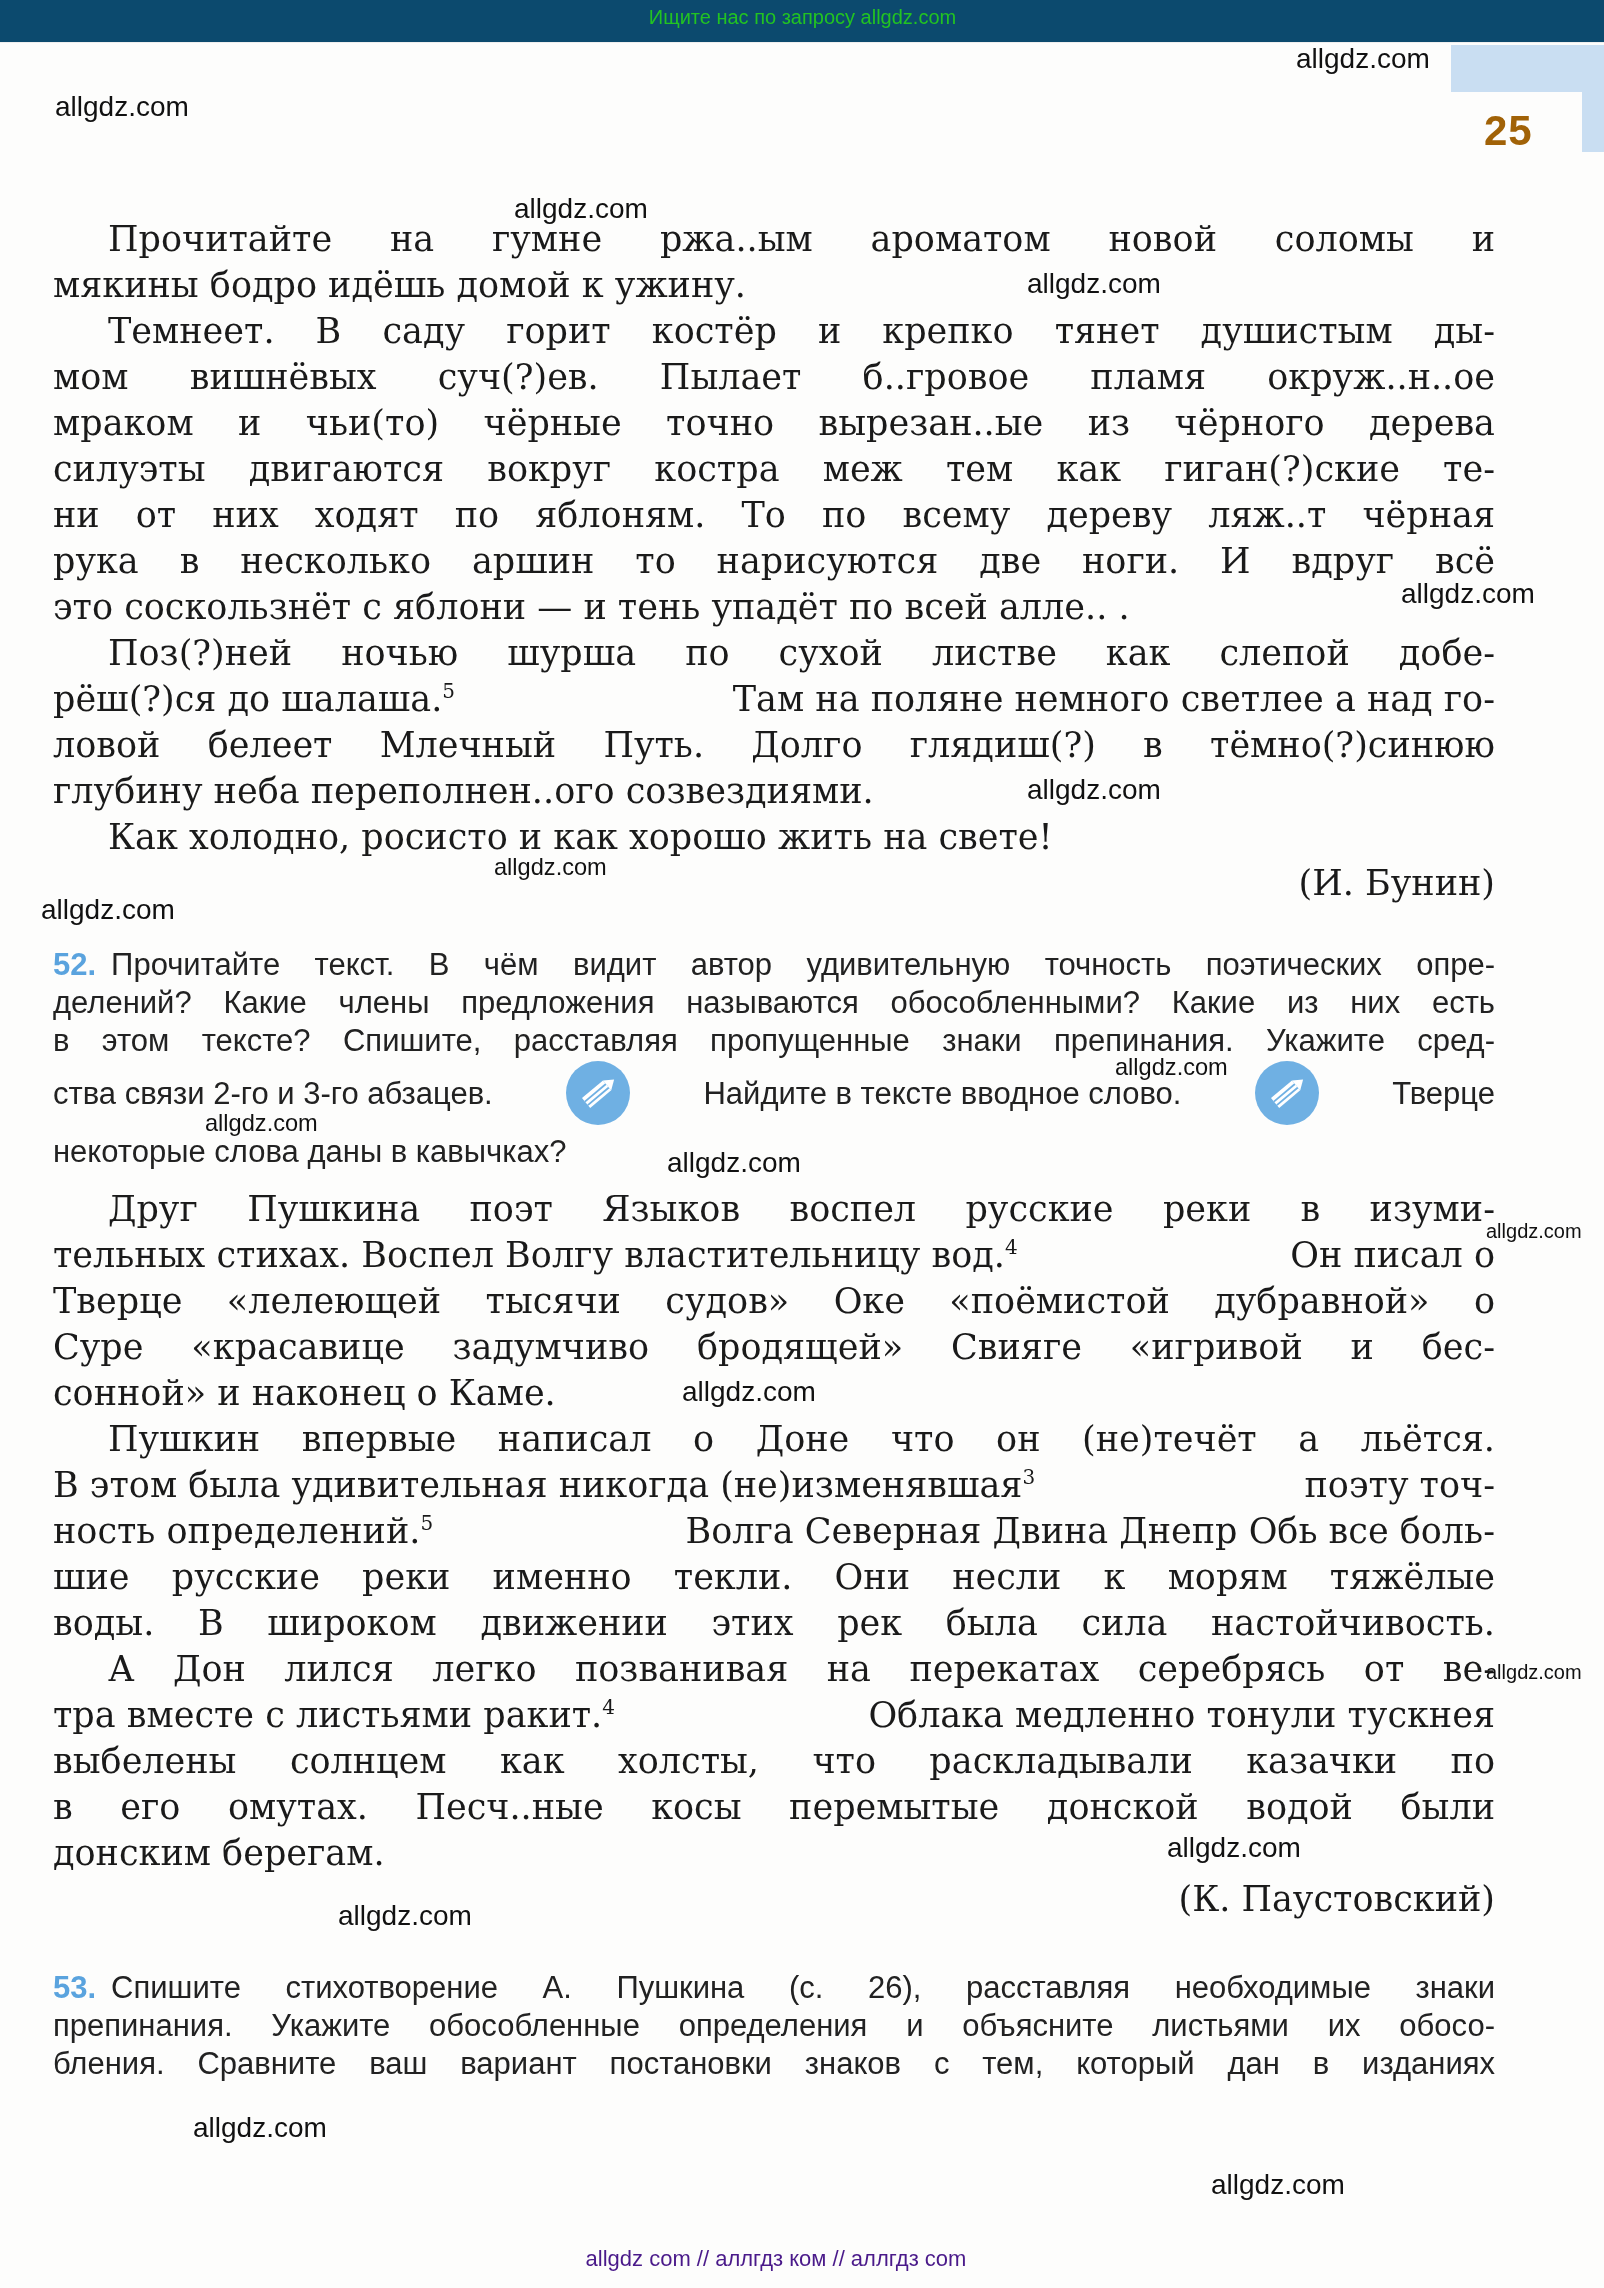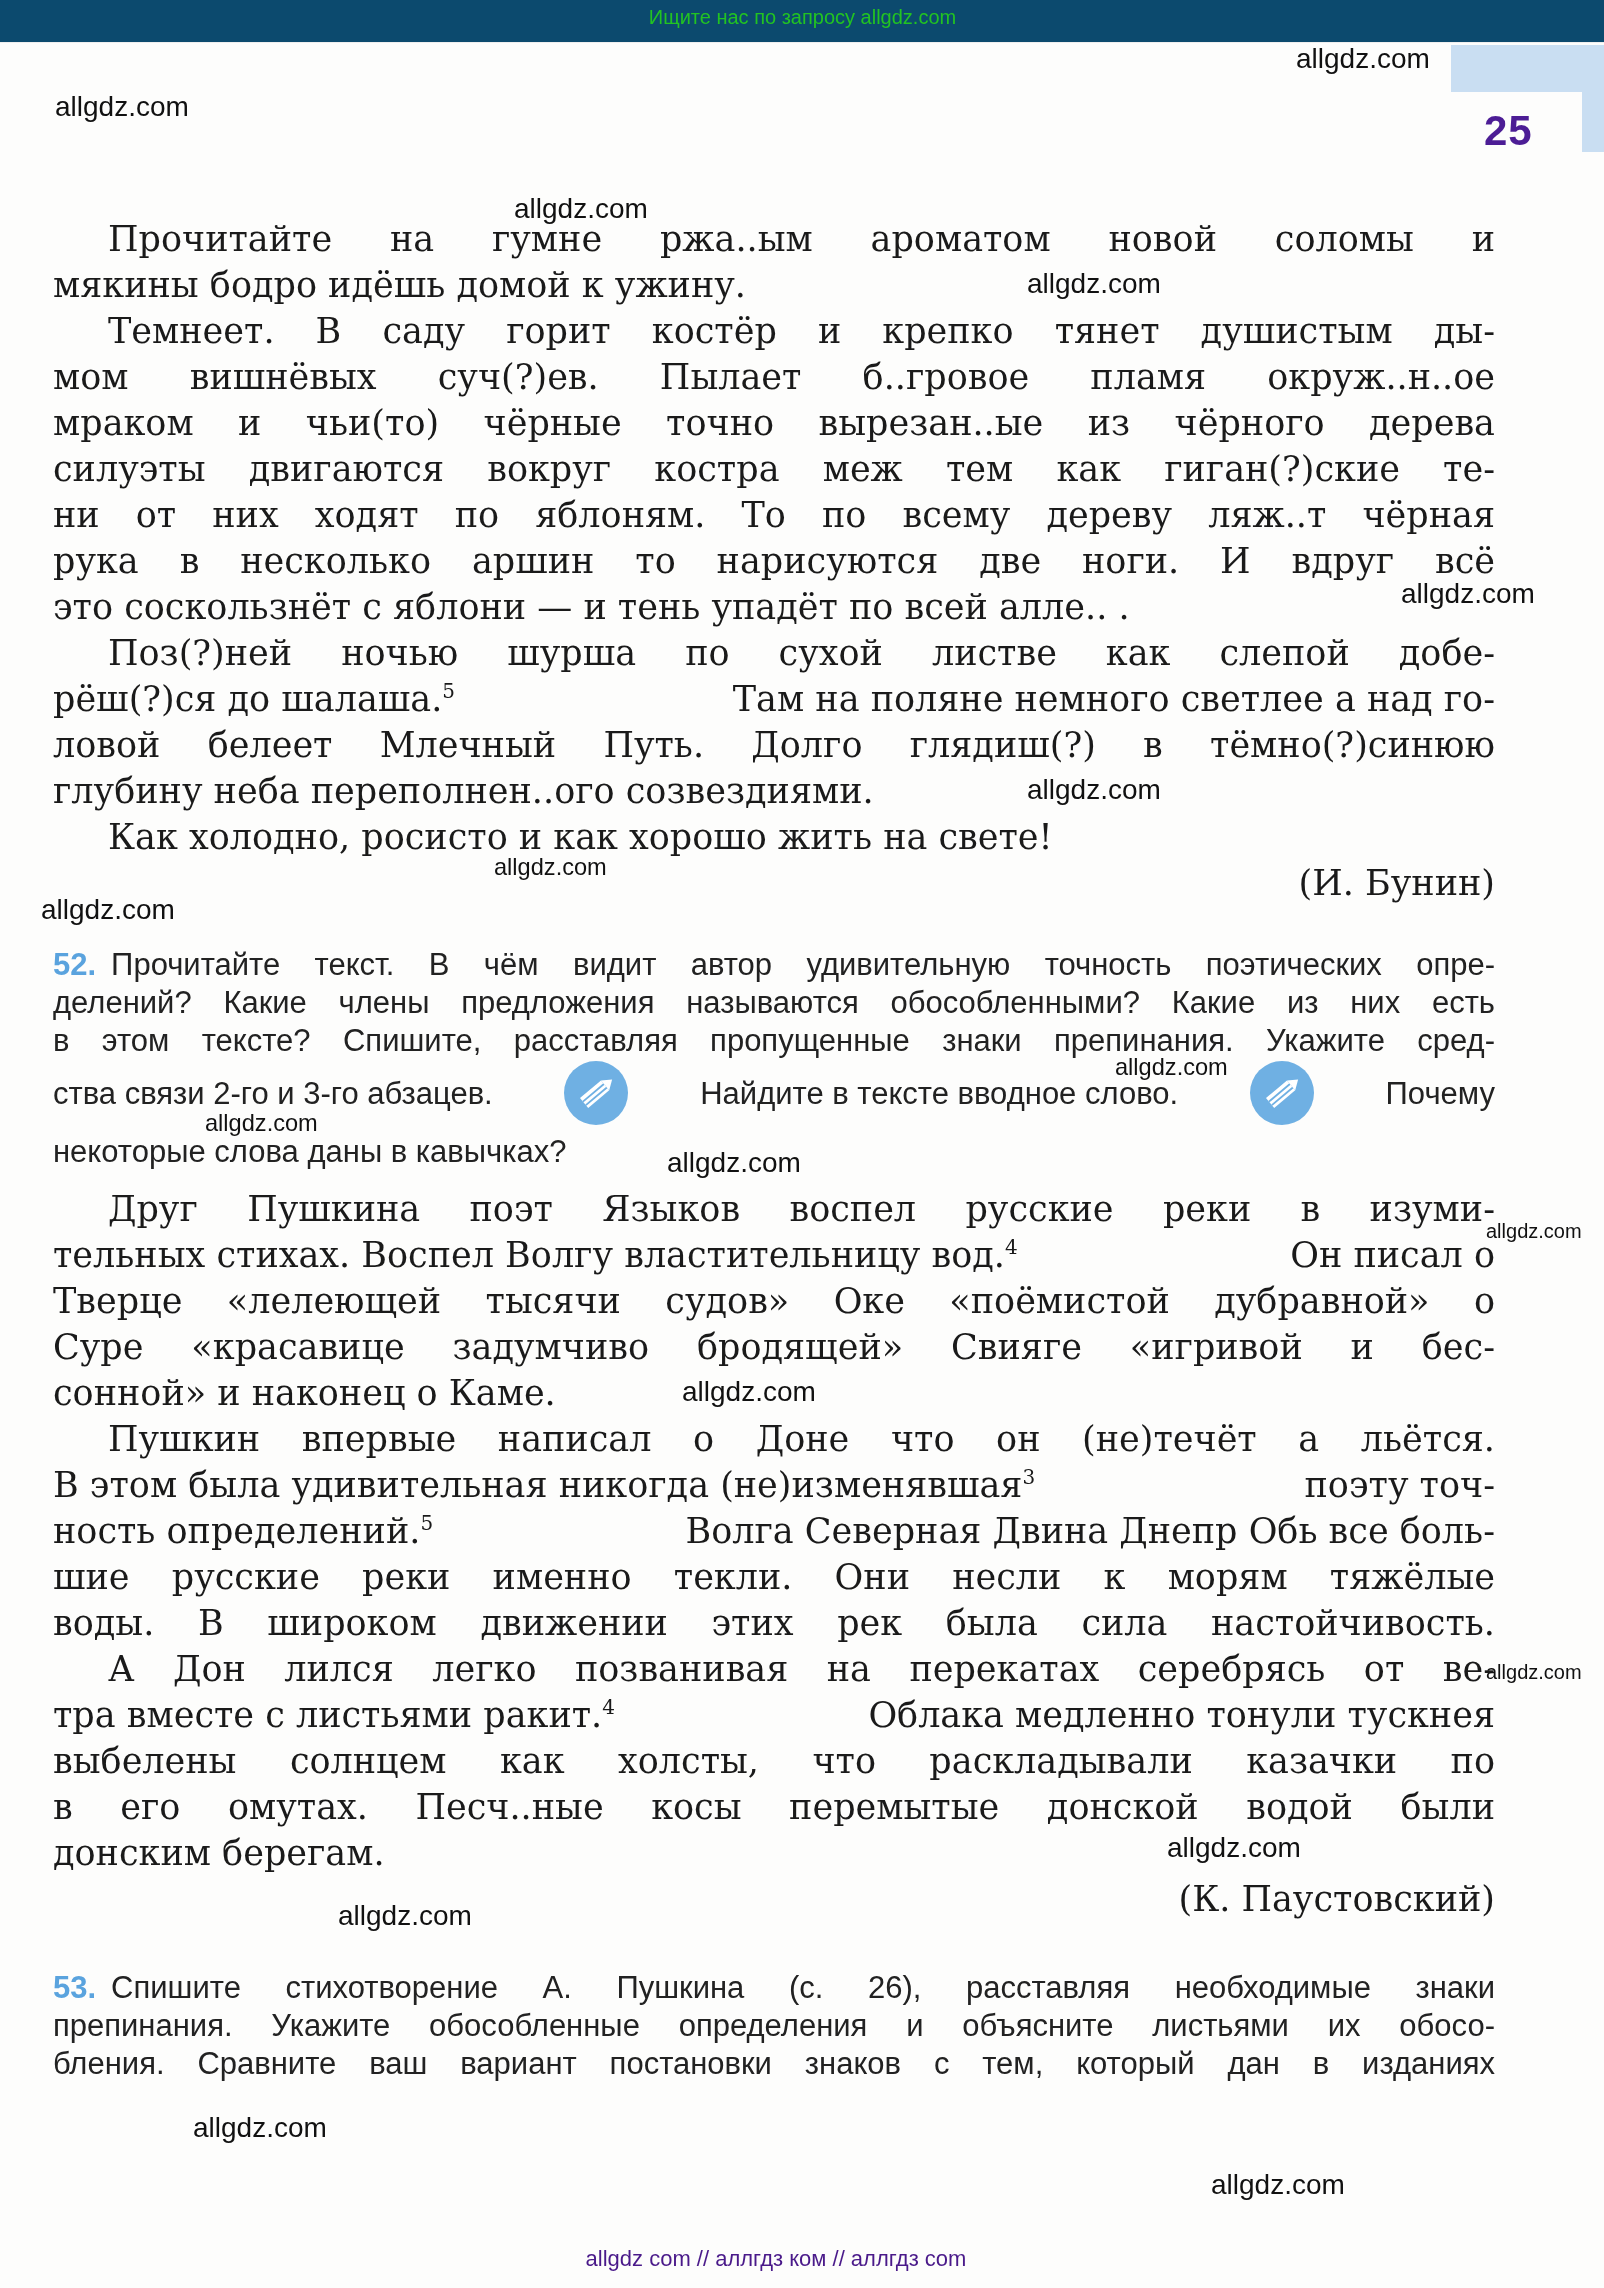--- a/index.html
+++ b/index.html
@@ -15,21 +15,21 @@
     border-bottom:0.9px solid #eeeeee;
   }
   .top-banner span {
     display:inline-block; margin-top:6.4px;
     font-family:"Liberation Sans", sans-serif; font-size:20px; color:#22c322;
   }
   .page-tab-h { position:absolute; left:1451px; top:45px; width:154px; height:47px; background:#c9def2; }
   .page-tab-v { position:absolute; left:1582px; top:45px; width:23px; height:107px; background:#c9def2; }
   .page-number {
     position:absolute; left:1484px; top:107px; font-family:"Liberation Sans", sans-serif;
-    font-weight:bold; font-size:42px; color:#4c1d95; letter-spacing:0.9px;
+    font-weight:bold; font-size:42px; color:#a16207; letter-spacing:0.9px;
   }
   .wm {
     position:absolute; font-family:"Liberation Sans", sans-serif; color:#111;
     white-space:nowrap; line-height:1;
   }
   .wm.l { font-size:28px; }
   .wm.m { font-size:23.6px; }
   .wm.s { font-size:20px; }
   .passage {
     position:absolute; left:53px; width:1442px;
@@ -110,21 +110,21 @@
     <span class="pencil">
       <svg width="64" height="64" viewBox="0 0 70 70">
           <g transform="rotate(-40 35 35)">
             <rect x="18" y="28" width="30" height="14" fill="#fff"></rect>
             <line x1="18" y1="33" x2="48" y2="33" stroke="#6fb0e3" stroke-width="2"></line>
             <line x1="18" y1="38" x2="48" y2="38" stroke="#6fb0e3" stroke-width="2"></line>
             <polygon points="48,28 58,35 48,42" fill="#fff"></polygon>
           </g>
         </svg>
     </span>
-    <span>Почему</span>
+    <span>Тверце</span>
   </span>
   <span class="line last" style="margin-top:12.7px;">некоторые слова даны в кавычках?</span>
 </div>
 
 <div class="passage" style="top:1186px;">
   <span class="line indent">Друг Пушкина поэт Языков воспел русские реки в изуми-</span>
   <span class="line" style="display:flex;justify-content:space-between;">
     <span><span>тельных стихах. Воспел Волгу властительницу вод.</span><sup>4</sup></span>
     <span>Он писал о</span>
   </span>

